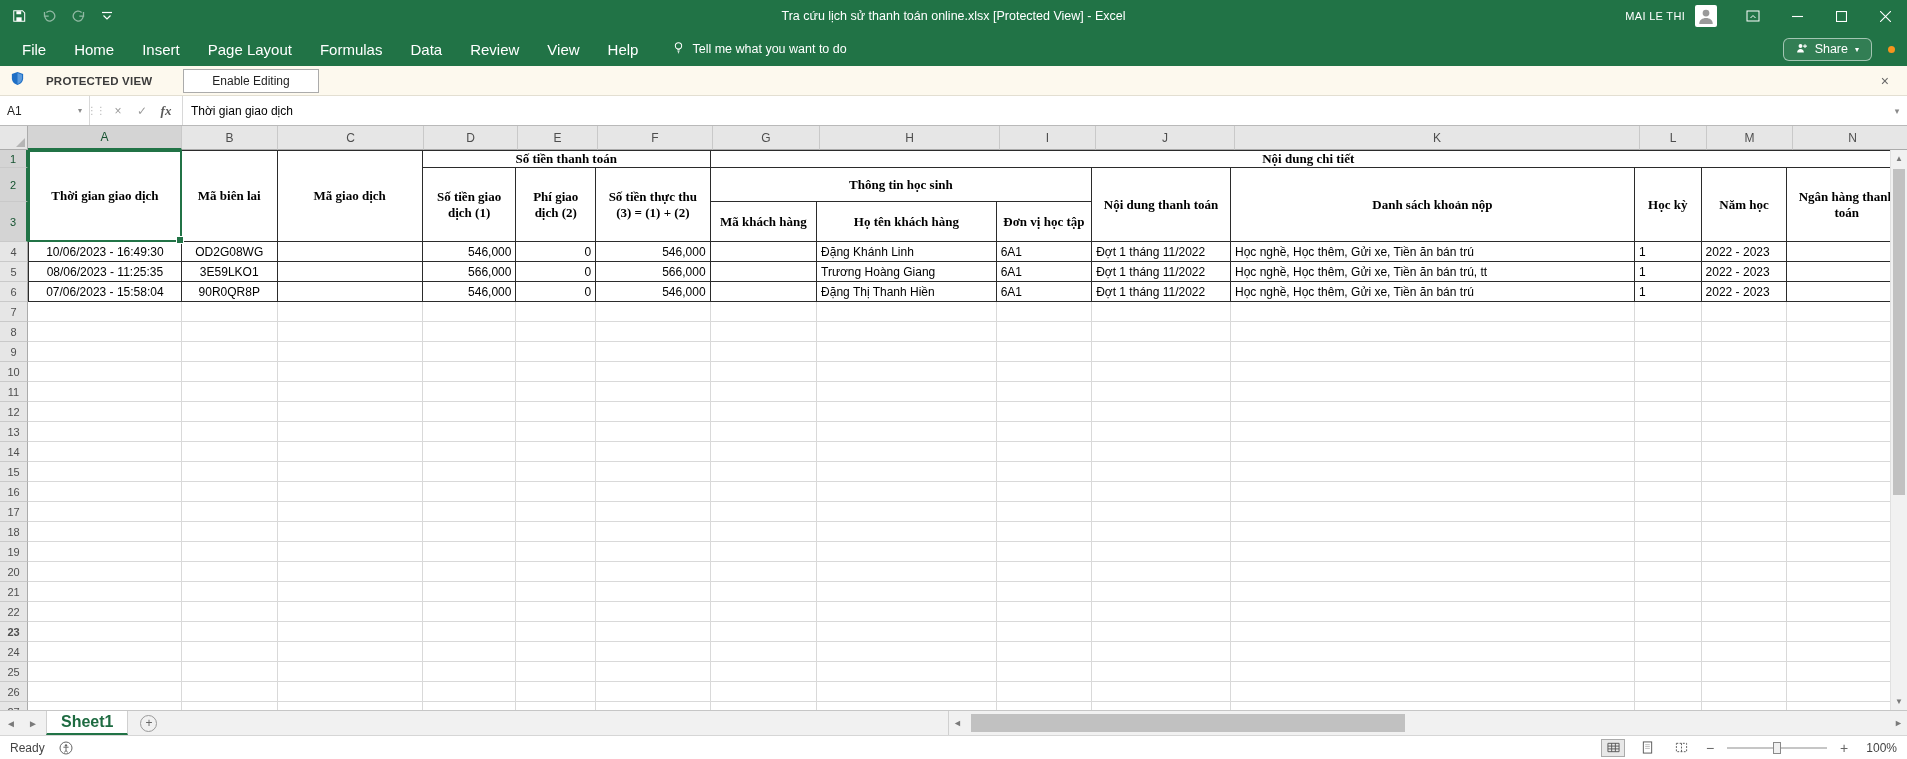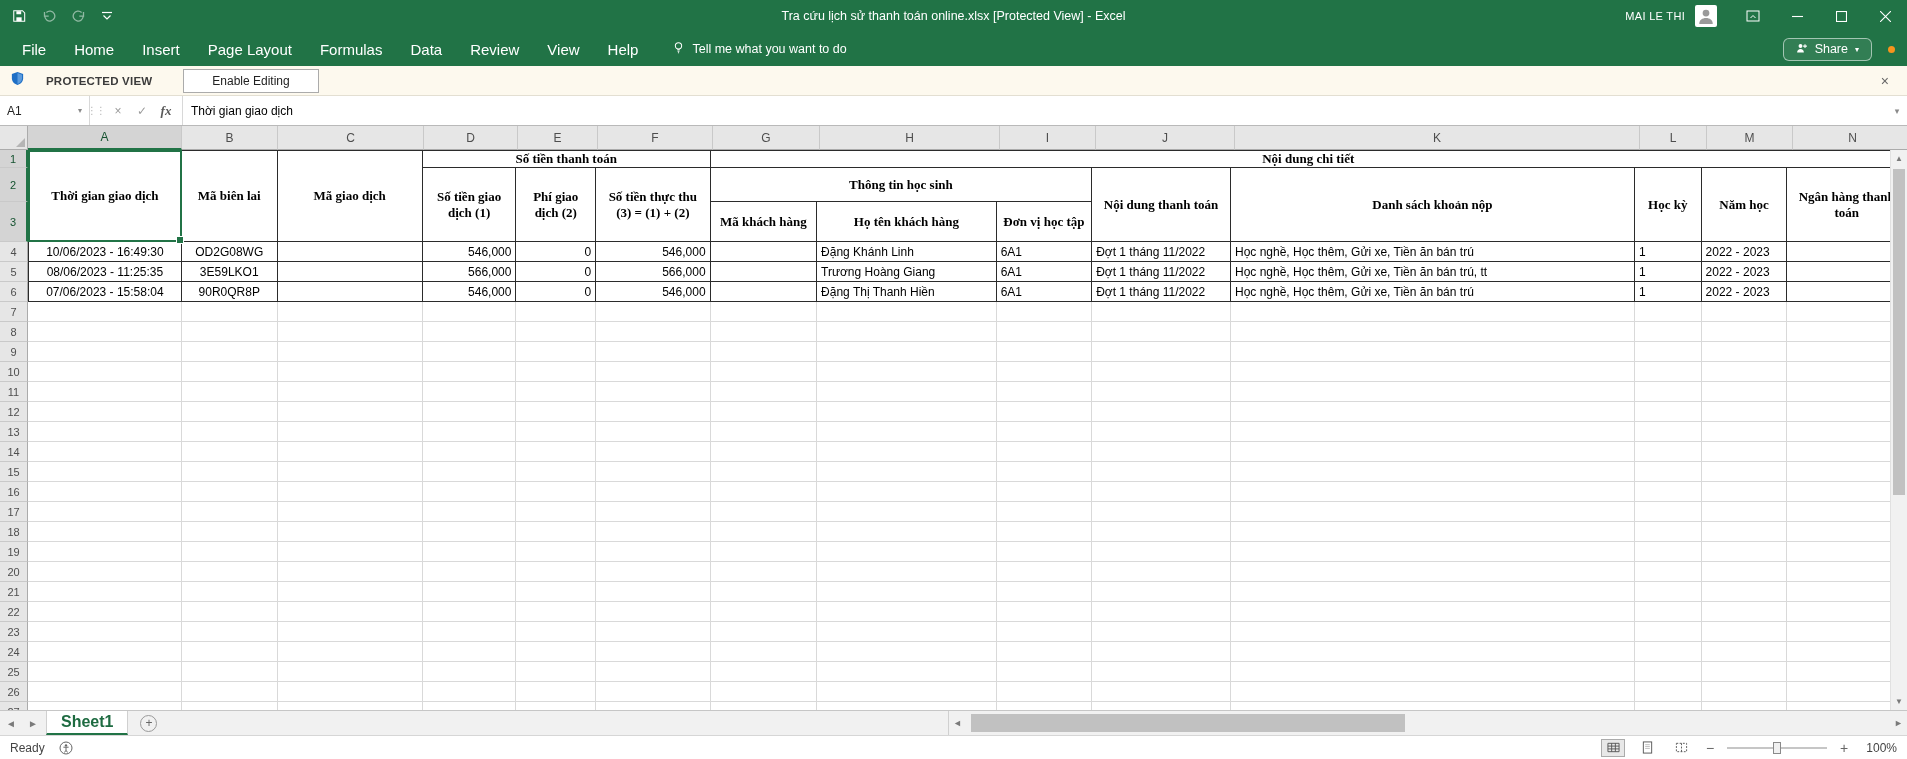--- a/index.html
+++ b/index.html
@@ -263,21 +263,21 @@
           <div class="rowh" style="height: 20px;">13</div>
           <div class="rowh" style="height: 20px;">14</div>
           <div class="rowh" style="height: 20px;">15</div>
           <div class="rowh" style="height: 20px;">16</div>
           <div class="rowh" style="height: 20px;">17</div>
           <div class="rowh" style="height: 20px;">18</div>
           <div class="rowh" style="height: 20px;">19</div>
           <div class="rowh" style="height: 20px;">20</div>
           <div class="rowh" style="height: 20px;">21</div>
           <div class="rowh" style="height: 20px;">22</div>
-          <div class="rowh" style="height: 20px;">23</div>
+          <div class="rowh" style="height: 20px; font-weight: bold;">23</div>
           <div class="rowh" style="height: 20px;">24</div>
           <div class="rowh" style="height: 20px;">25</div>
           <div class="rowh" style="height: 20px;">26</div>
           <div class="rowh" style="height: 20px;">27</div>
         </div>
       <div class="cellsarea">
         <table class="sheet">
             <colgroup>
               <col style="width: 154px;">
               <col style="width: 96px;">

